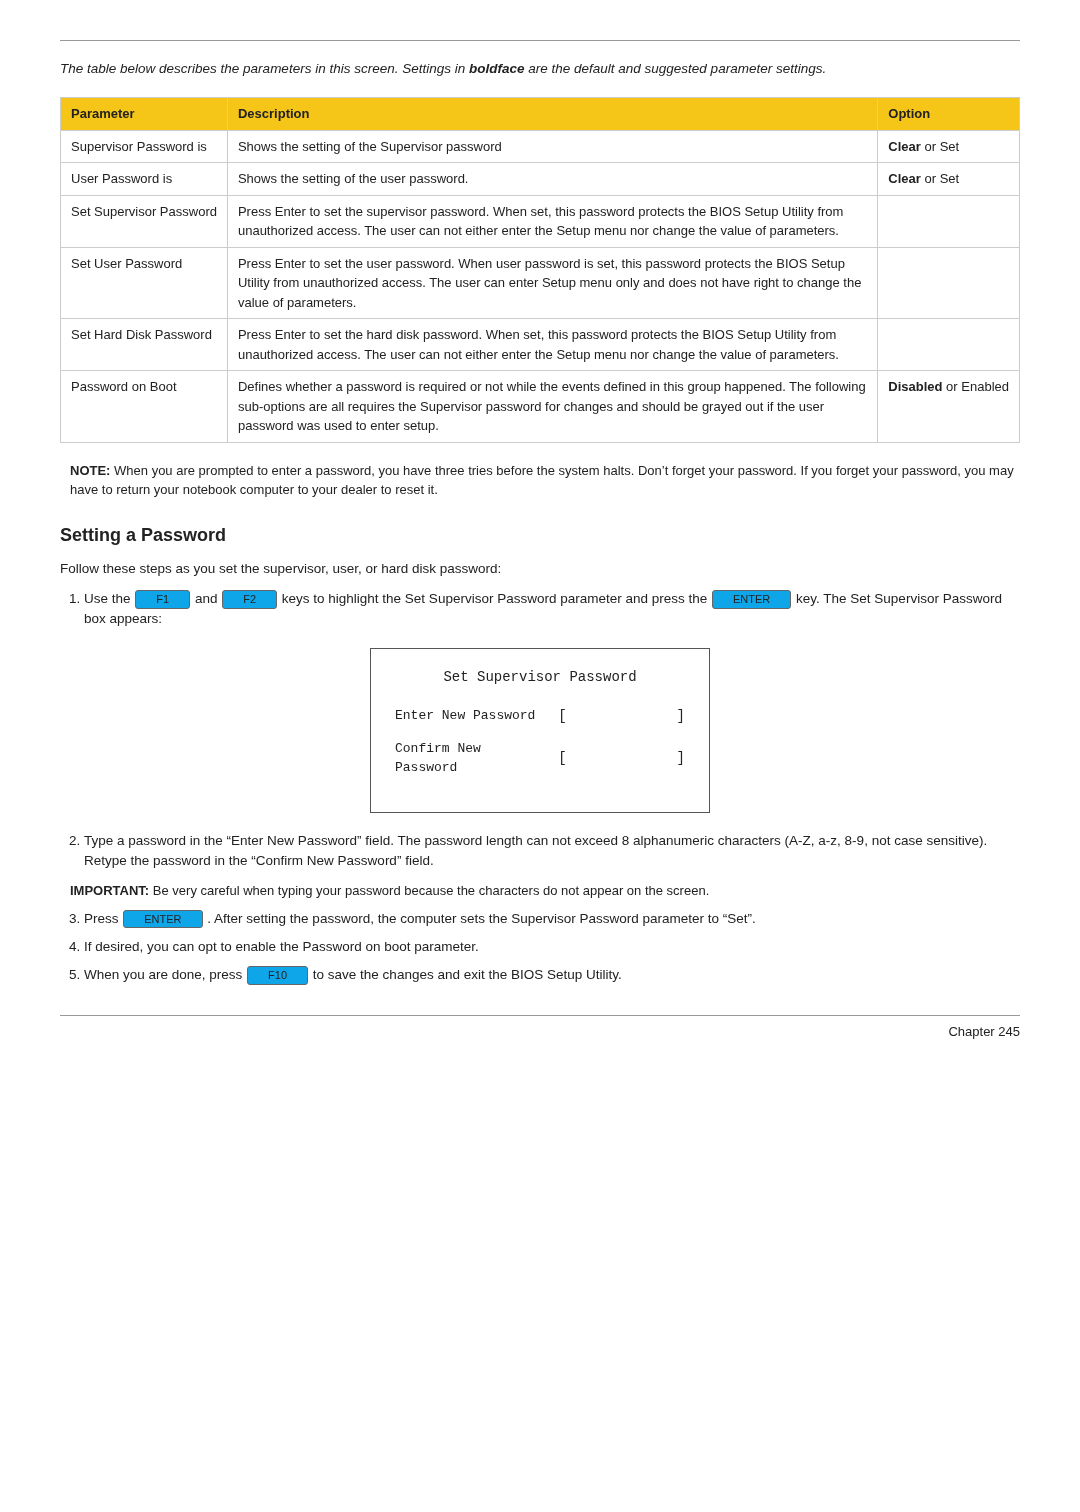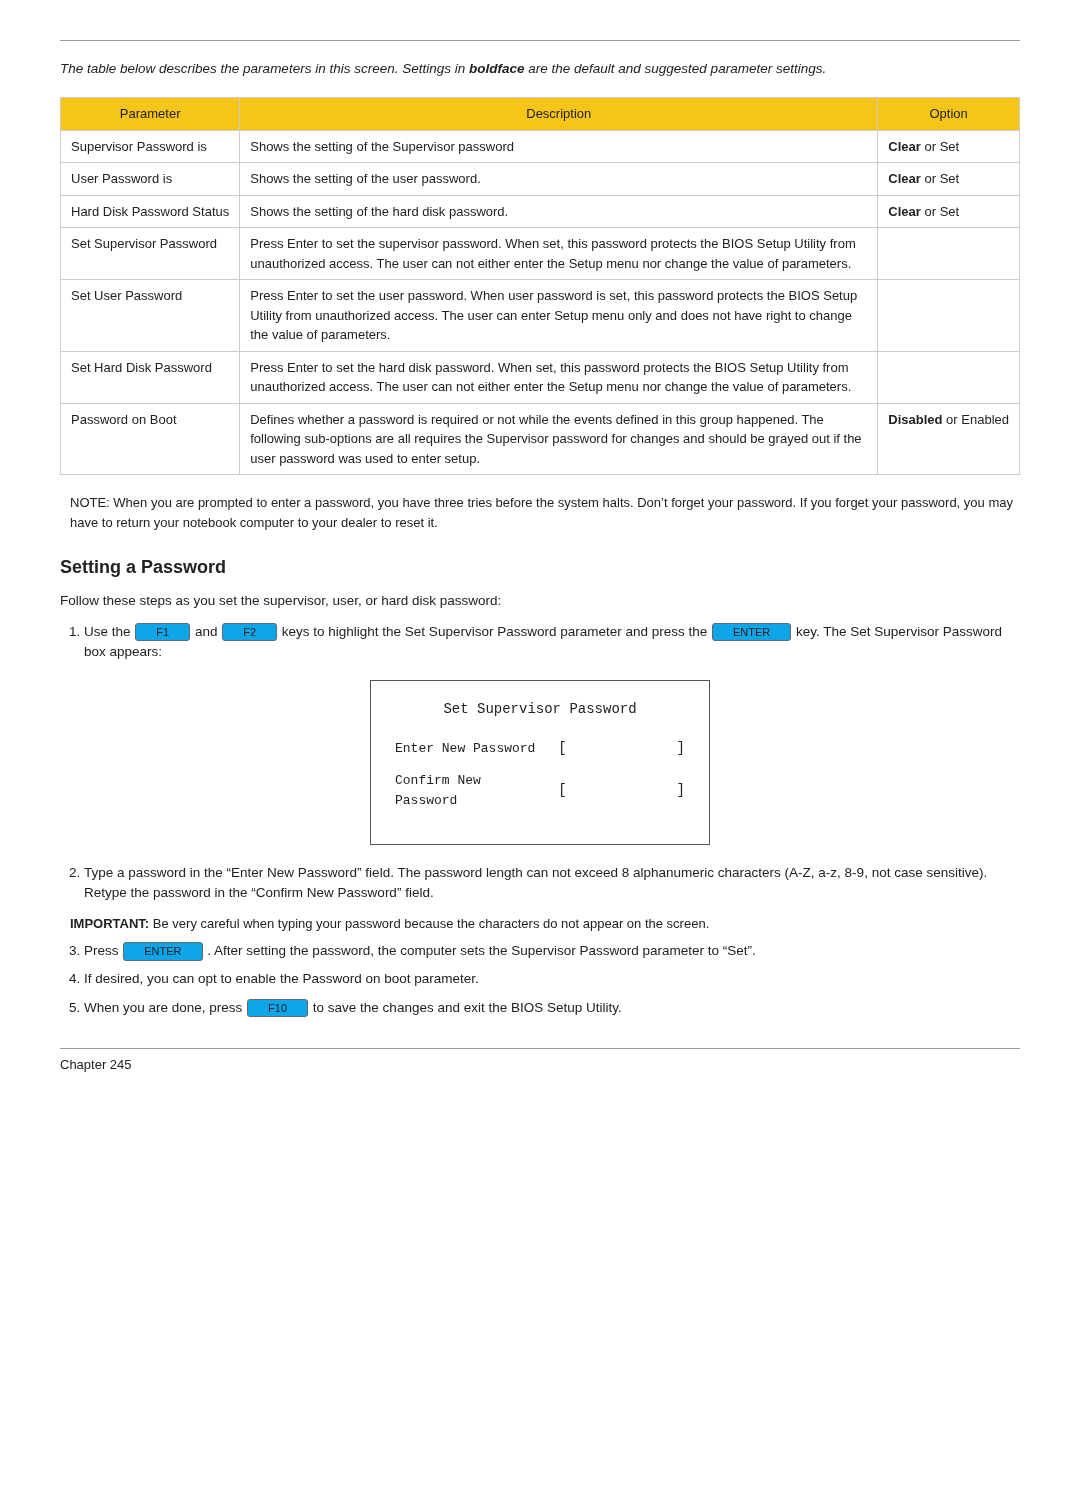--- a/index.html
+++ b/index.html
@@ -23,24 +23,24 @@
     
     table {
       width: 100%;
       border-collapse: collapse;
       margin-bottom: 18px;
       font-size: 13px;
     }
     thead tr th {
       background-color: #f5c518;
       color: #222;
-      font-weight: normal;
+      font-weight: bold;
       border: 1px solid #ccc;
       padding: 6px 10px;
-      text-align: center;
+      text-align: left;
     }
     tbody tr td {
       border: 1px solid #ccc;
       padding: 6px 10px;
       vertical-align: top;
     }
     td.param-col {
       font-size: 13px;
       min-width: 140px;
       white-space: nowrap;
@@ -51,21 +51,21 @@
     td.opt-col {
       font-size: 13px;
       white-space: nowrap;
       min-width: 130px;
     }
     .note-block {
       margin-bottom: 22px;
       font-size: 13px;
       padding-left: 10px;
     }
-    .note-block .note-label { font-weight: normal; text-align: right; }
+    .note-block .note-label { font-weight: bold; text-align: right; }
     
     .section-heading {
       font-size: 18px;
       font-weight: bold;
       margin-bottom: 10px;
       margin-top: 10px;
     }
     .section-intro {
       margin-bottom: 10px;
       font-size: 13.5px;
@@ -124,21 +124,21 @@
     }
     .important-label { font-weight: bold; }
     
     .bottom-divider {
       border-top: 1px solid #999;
       margin-top: 30px;
       margin-bottom: 6px;
     }
     .footer-row {
       display: flex;
-      justify-content: flex-start;
+      justify-content: flex-end;
       font-size: 13px;
     }
     
     .key-icon {
       display: inline-block;
       border: 1px solid #666;
       border-radius: 3px;
       padding: 0px 20px;
       font-size: 11px;
       font-family: Arial, sans-serif;
@@ -166,25 +166,20 @@
   </thead>
   <tbody id="table-body">
   <tr>
         <td class="param-col">Supervisor Password is</td>
         <td class="desc-col">Shows the setting of the Supervisor password</td>
         <td class="opt-col"><span style="font-weight: bold;">Clear</span> or Set</td>
       </tr>
       <tr>
         <td class="param-col">User Password is</td>
         <td class="desc-col">Shows the setting of the user password.</td>
-        <td class="opt-col"><span style="font-weight: bold;">Clear</span> or Set</td>
-      </tr>
-      <tr>
-        <td class="param-col">Hard Disk Password Status</td>
-        <td class="desc-col">Shows the setting of the hard disk password.</td>
         <td class="opt-col"><span style="font-weight: bold;">Clear</span> or Set</td>
       </tr>
       <tr>
         <td class="param-col">Set Supervisor Password</td>
         <td class="desc-col">Press Enter to set the supervisor password. When set, this password protects the BIOS Setup Utility from unauthorized access. The user can not either enter the Setup menu nor change the value of parameters.</td>
         <td class="opt-col"></td>
       </tr>
       <tr>
         <td class="param-col">Set User Password</td>
         <td class="desc-col">Press Enter to set the user password. When user password is set, this password protects the BIOS Setup Utility from unauthorized access. The user can enter Setup menu only and does not have right to change the value of parameters.</td>

